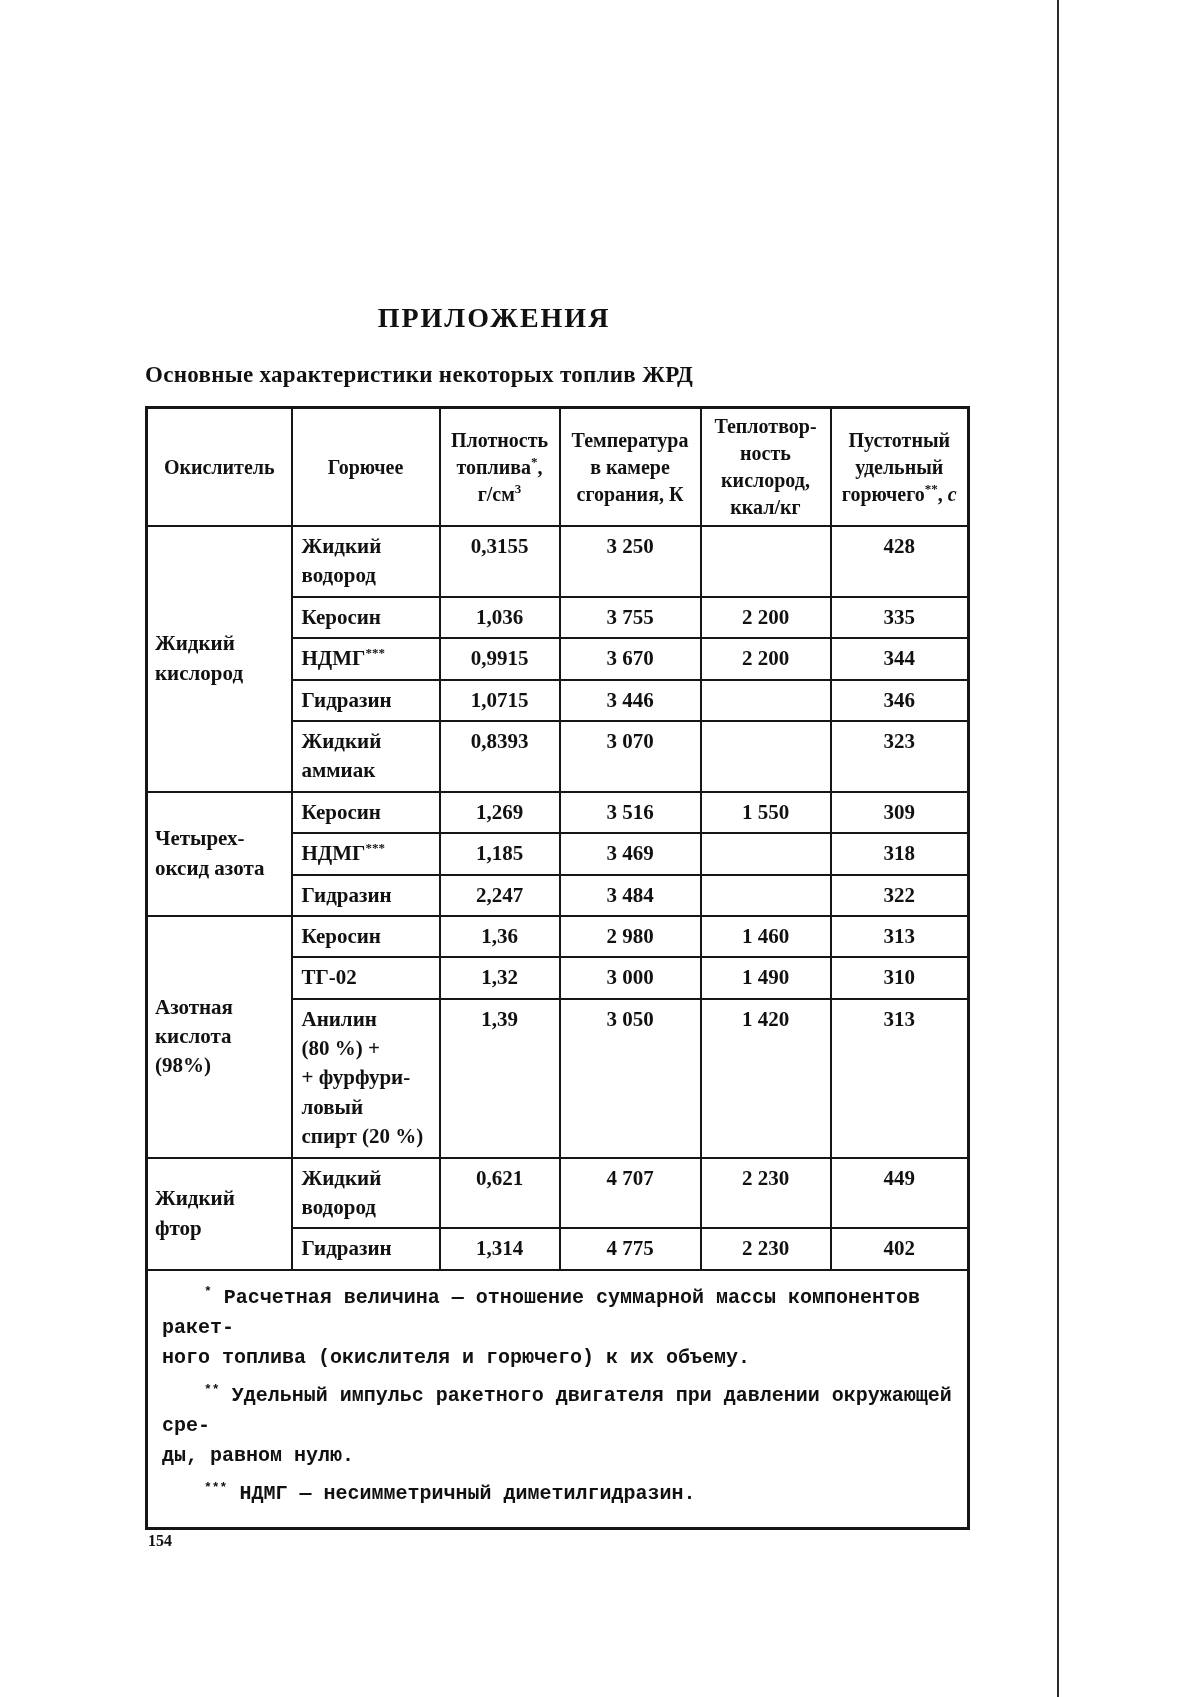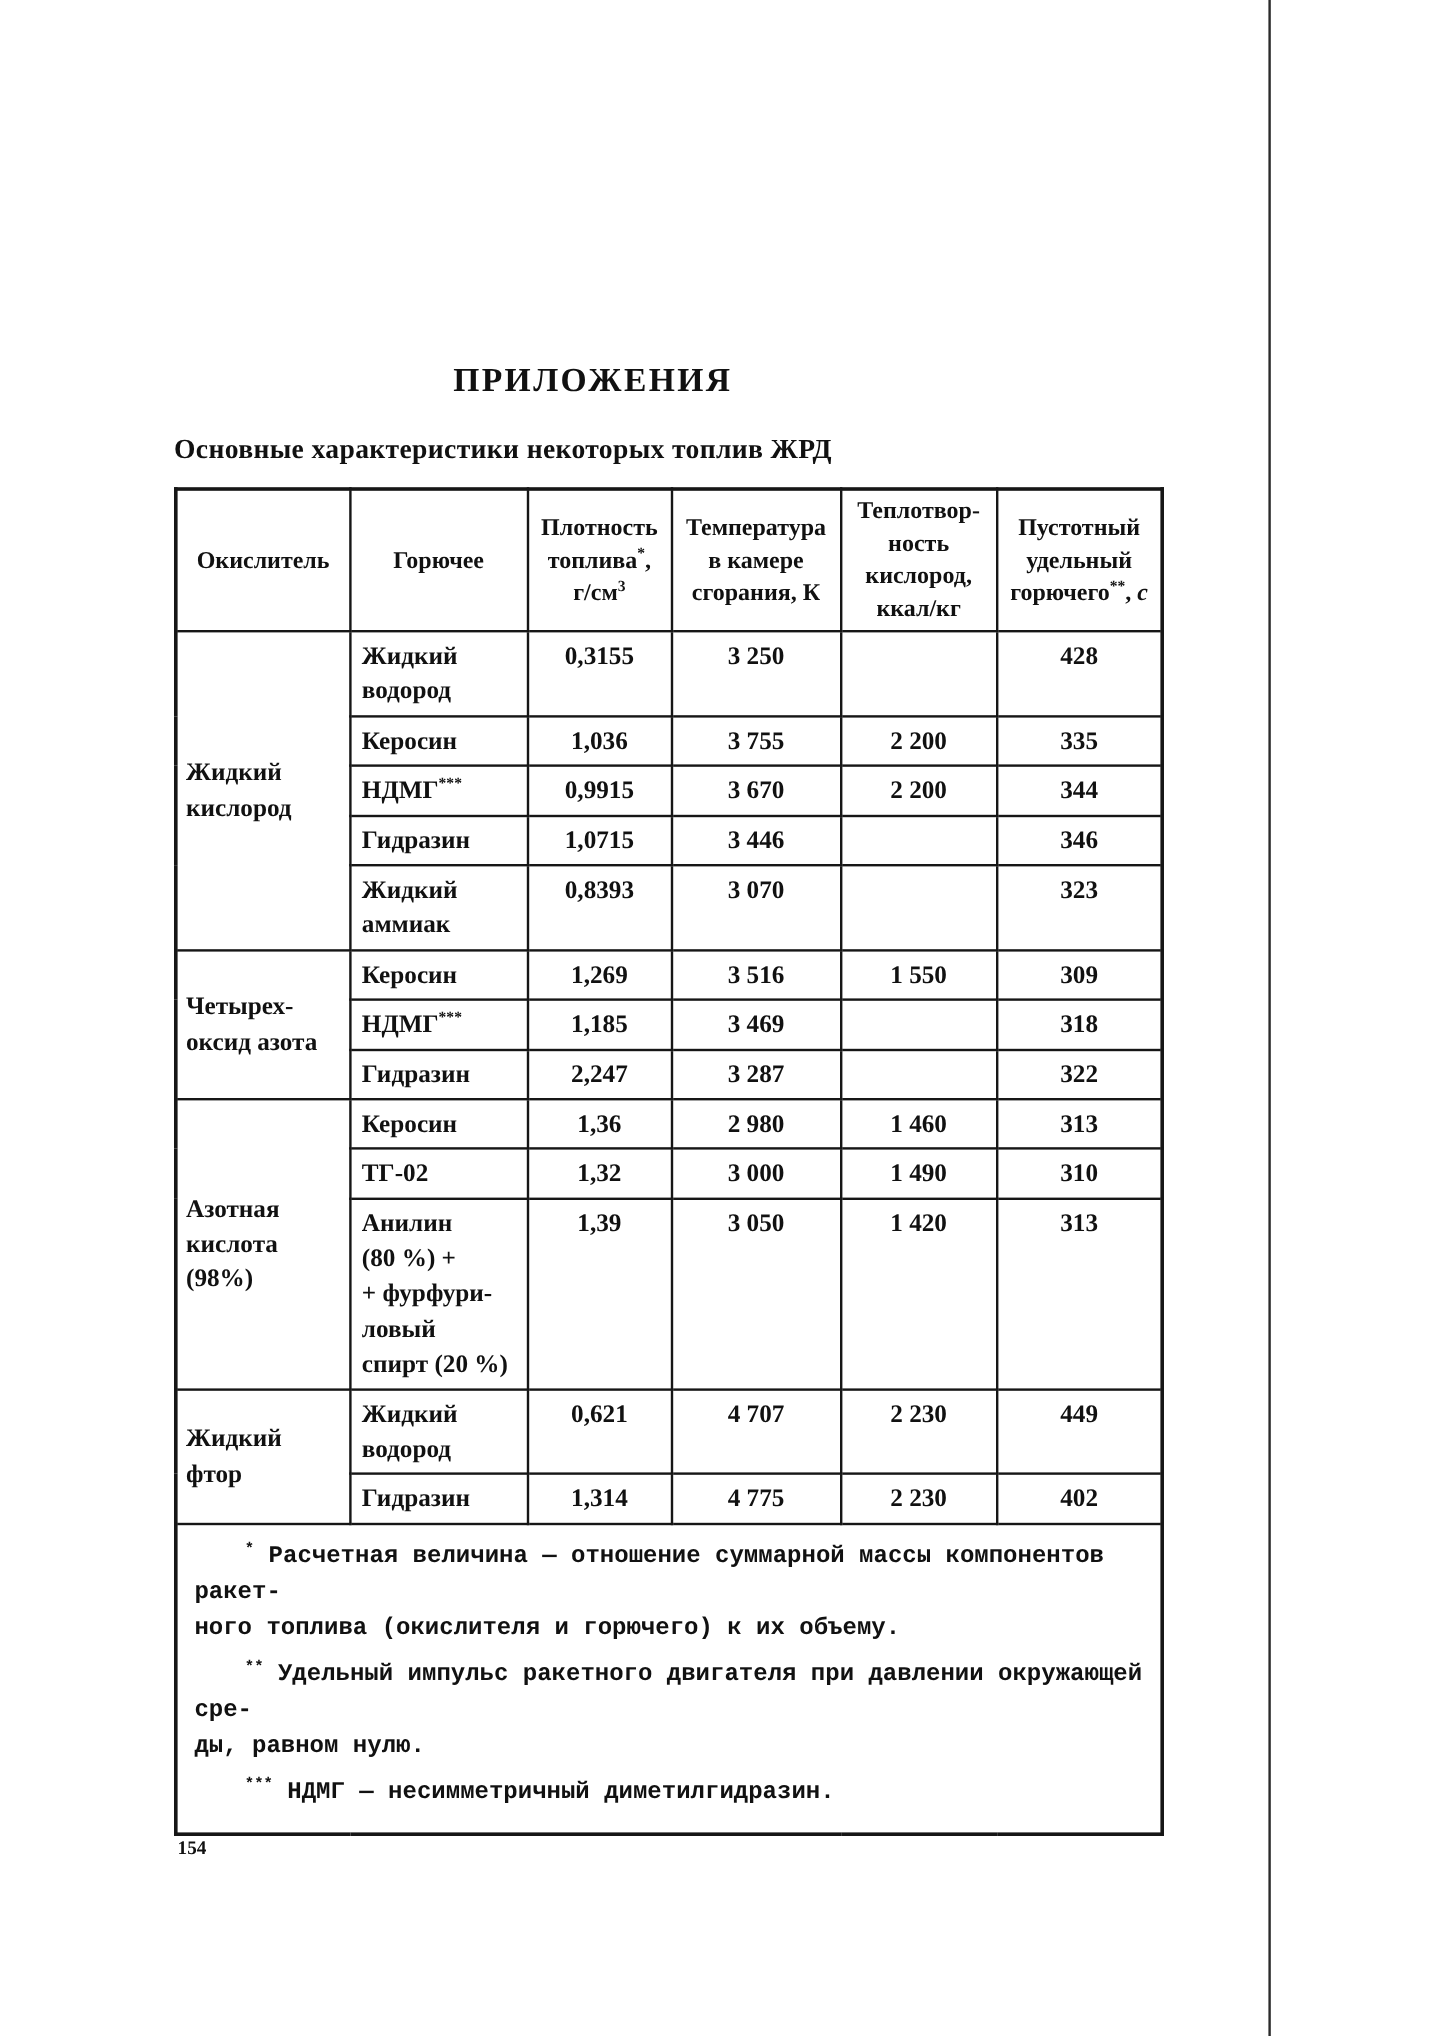--- a/index.html
+++ b/index.html
@@ -198,21 +198,21 @@
     <tr>
       <td class="fuel"><span class="fuel-text">НДМГ</span><sup class="fsup">***</sup></td>
       <td class="num">1,185</td>
       <td class="num">3 469</td>
       <td class="num"></td>
       <td class="num">318</td>
     </tr>
     <tr>
       <td class="fuel"><span class="fuel-text">Гидразин</span><sup class="fsup"></sup></td>
       <td class="num">2,247</td>
-      <td class="num">3 287</td>
+      <td class="num">3 484</td>
       <td class="num"></td>
       <td class="num">322</td>
     </tr>
 
     <tr>
       <td class="oxidizer" rowspan="3">Азотная
 кислота
 (98%)</td>
       <td class="fuel"><span class="fuel-text">Керосин</span><sup class="fsup"></sup></td>
       <td class="num">1,36</td>

